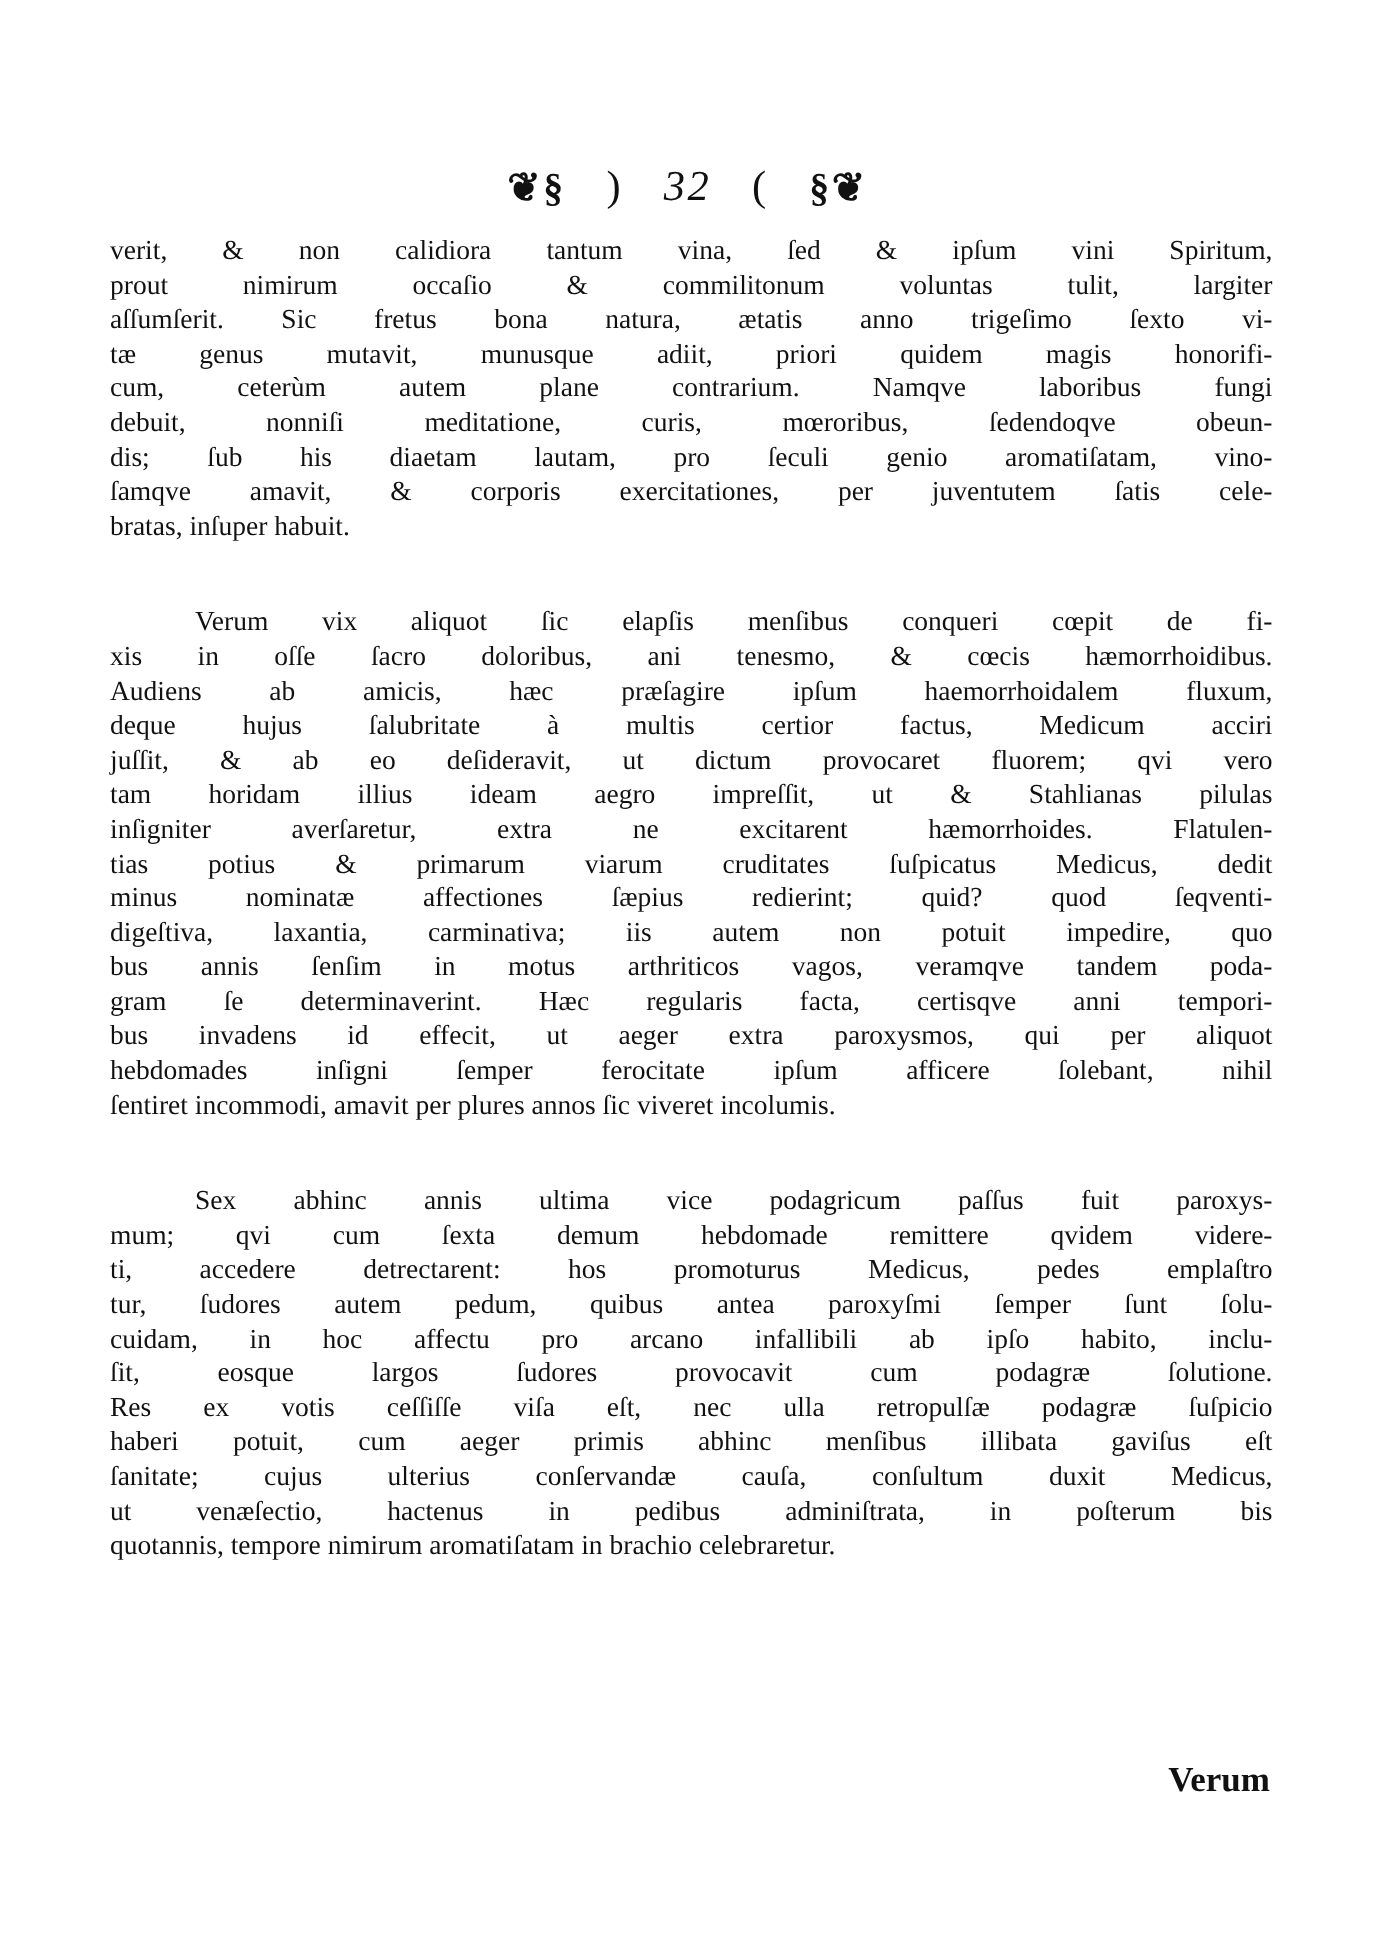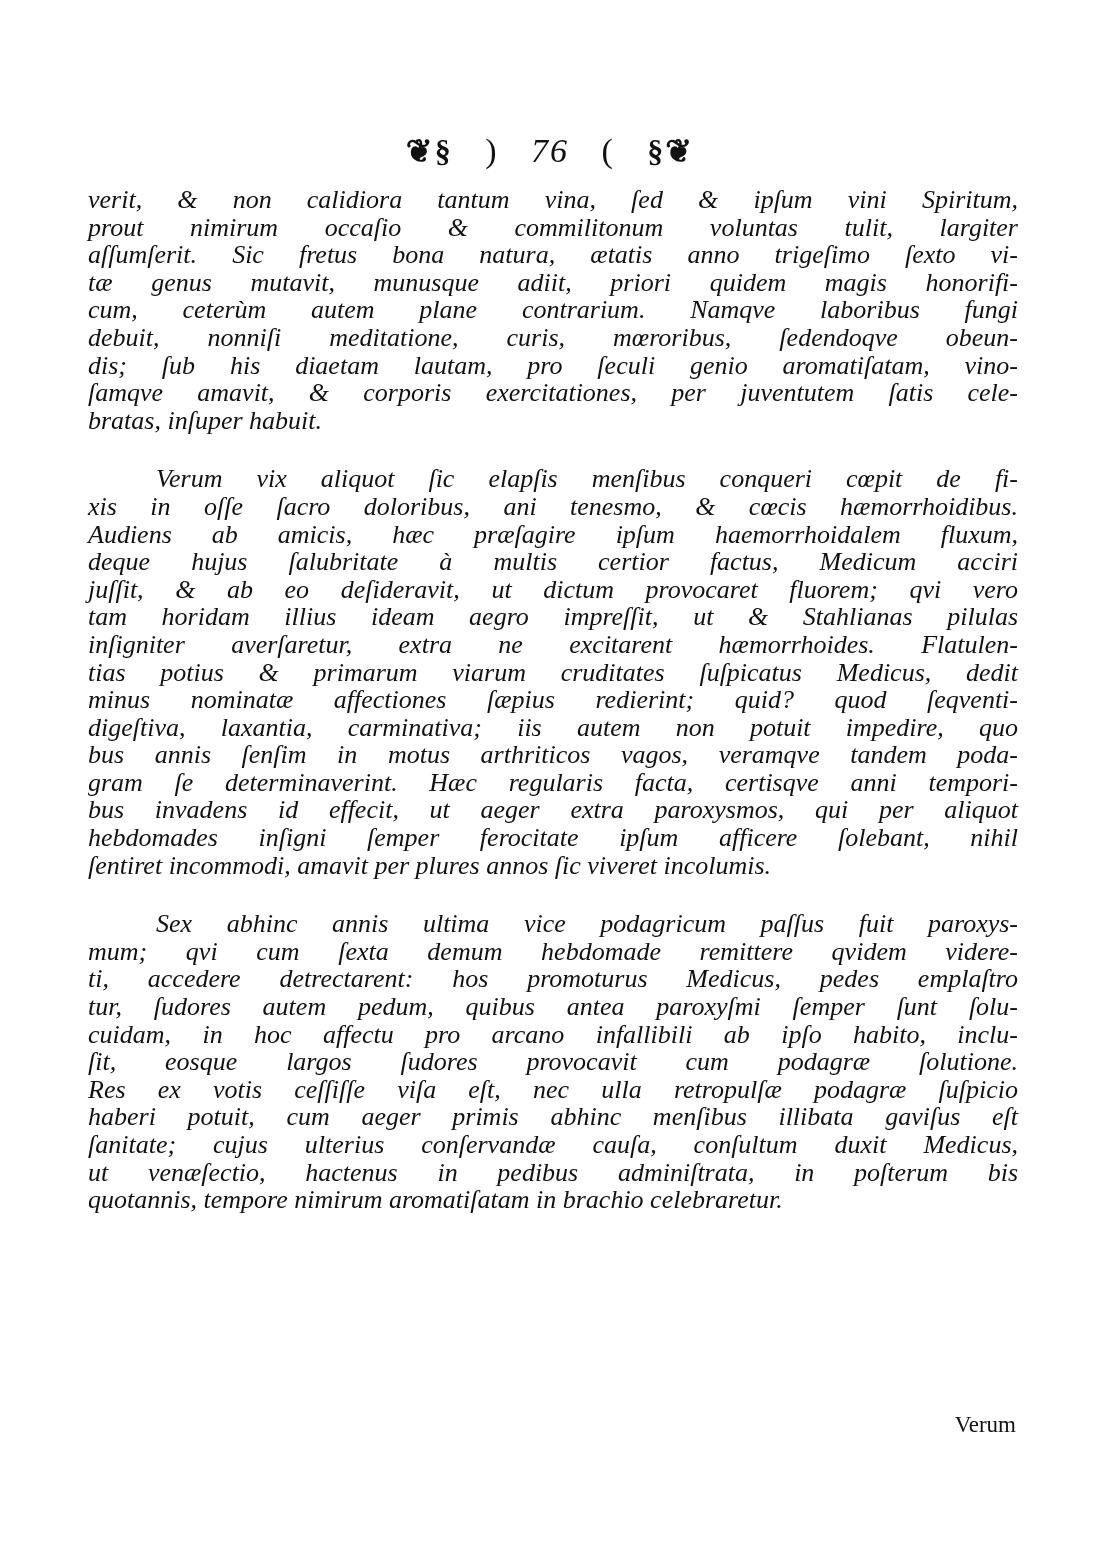--- a/index.html
+++ b/index.html
@@ -58,54 +58,53 @@
       width: 930px;
     }
     .para {
       margin: 0;
       padding: 0;
     }
     .line {
       display: block;
       height: 27.6px;
       line-height: 27.6px;
-      font-size: 26px;
+      font-size: 22px;
       text-align: justify;
       text-align-last: justify;
       white-space: nowrap;
       overflow: visible;
-      font-style: italic;
     }
     .line.last {
       text-align-last: left;
     }
     .line.indent {
       padding-left: 68px;
     }
     .para + .para {
-      margin-top: 31px;
+      margin-top: 49px;
     }
     .catchword {
       position: absolute;
       top: 1408px;
       right: 84px;
-      font-size: 23px;
-      font-weight: normal;
+      font-size: 28px;
+      font-weight: bold;
       line-height: 34px;
     }
   </style>
 </head>
 <body>
 
 <div class="page">
 
   <div class="header">
     <span class="orn">❦§</span>
     <span class="paren">)</span>
-    <span class="pagenum">76</span>
+    <span class="pagenum">32</span>
     <span class="paren">(</span>
     <span class="orn">§❦</span>
   </div>
 
   <div class="body-text">
 
     <div class="para">
       <span class="line">verit, &amp; non calidiora tantum vina, ſed &amp; ipſum vini Spiritum,</span>
       <span class="line">prout nimirum occaſio &amp; commilitonum voluntas tulit, largiter</span>
       <span class="line">aſſumſerit. Sic fretus bona natura, ætatis anno trigeſimo ſexto vi-</span>

